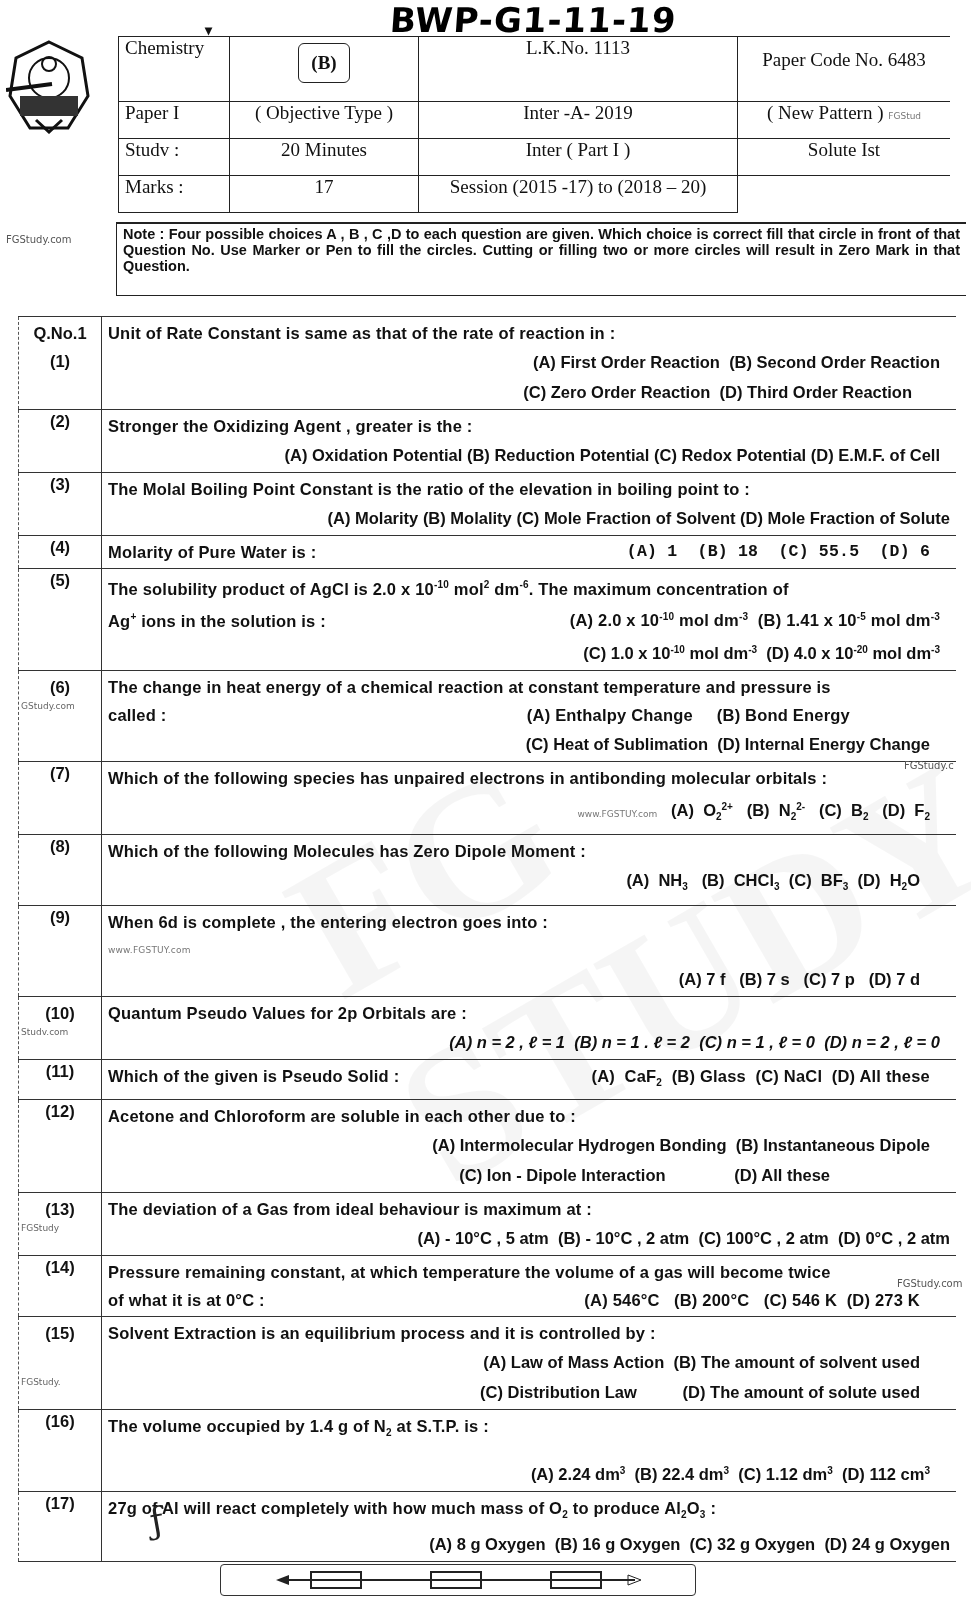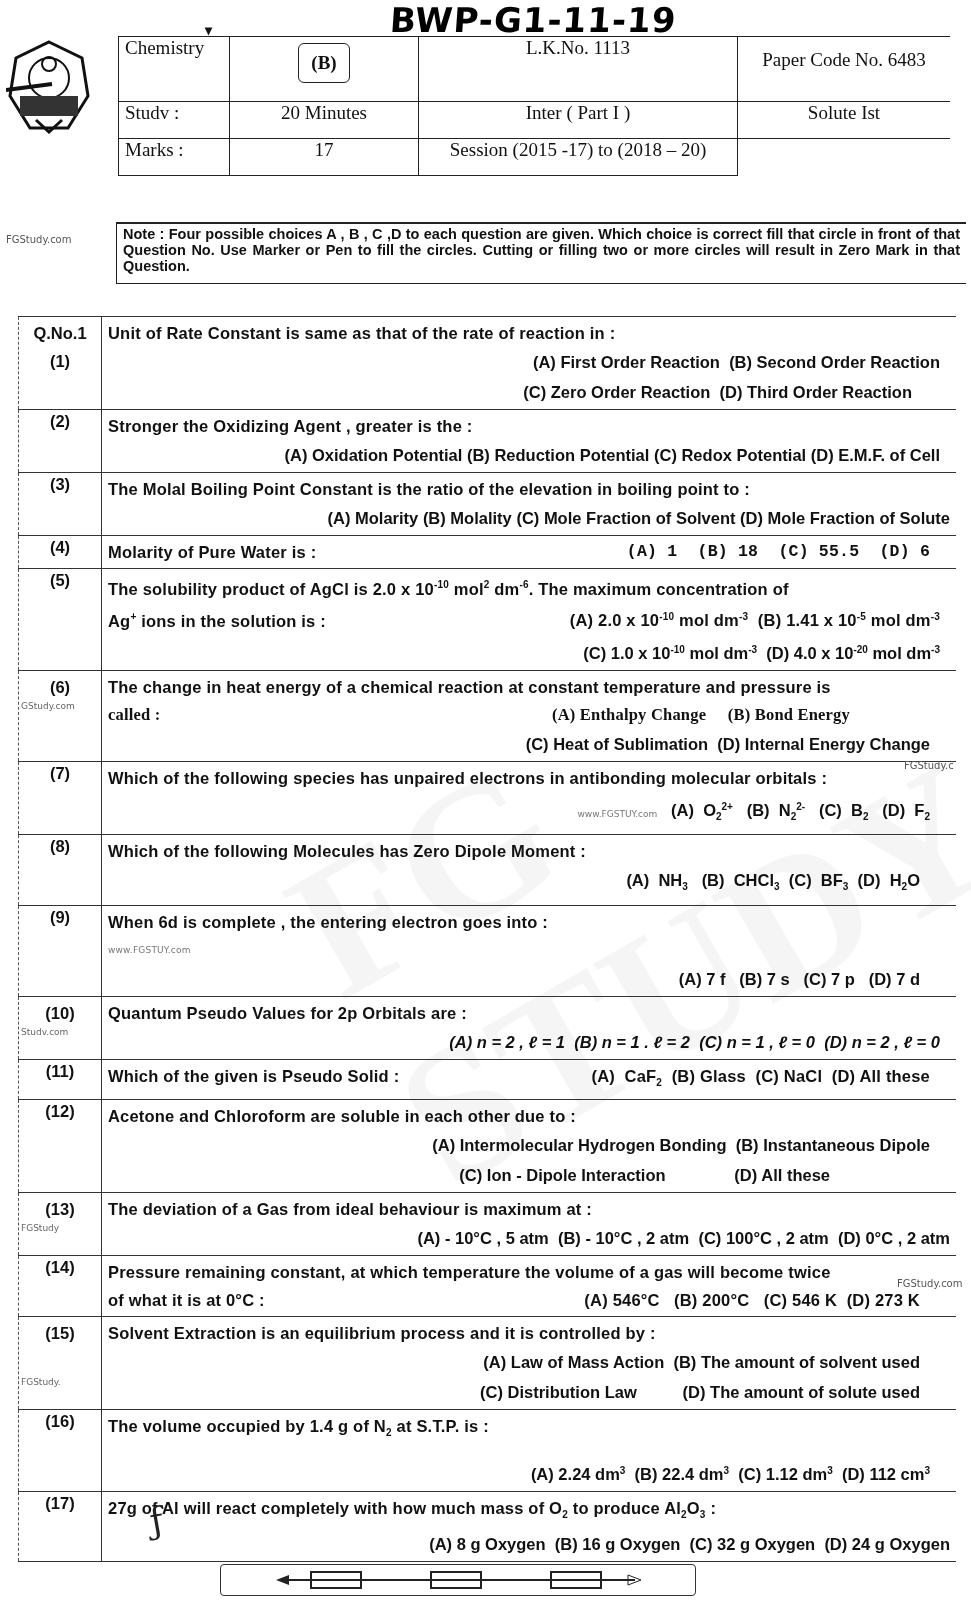--- a/index.html
+++ b/index.html
@@ -18,21 +18,21 @@
   .hdr-table td { border: 1px solid #222; padding: 0 6px; height: 36px; vertical-align: top; }
   .hdr-table tr:first-child td { height: 52px; }
   .hdr-table .c1 { width: 98px; }
   .hdr-table .c2 { width: 176px; text-align: center; }
   .hdr-table .c3 { width: 306px; text-align: center; }
   .hdr-table .c4 { width: 200px; text-align: center; border-right: none; }
   .version-box { display: inline-block; border: 1px solid #222; border-radius: 6px; padding: 8px 12px; margin-top: 6px; font-weight: bold; }
   .wm-small { font-family: "DejaVu Sans", sans-serif; font-size: 9px; color: #777; font-weight: normal; }
 
   
-  .note-box { left: 116px; top: 222px; width: 850px; height: 62px; border: 1px solid #222; border-right: none; border-top: 2px solid #222; padding: 2px 6px; box-sizing: border-box; font-size: 14.5px; line-height: 16px; font-weight: bold; text-align: justify; }
+  .note-box { left: 116px; top: 222px; width: 850px; height: 74px; border: 1px solid #222; border-right: none; border-top: 2px solid #222; padding: 2px 6px; box-sizing: border-box; font-size: 14.5px; line-height: 16px; font-weight: bold; text-align: justify; }
   .side-wm { font-family: "DejaVu Sans", sans-serif; font-size: 10px; color: #555; }
 
   
   .q-table { left: 18px; top: 316px; border-collapse: collapse; font-size: 16.5px; }
   .q-table td { border-top: 1px solid #333; border-bottom: 1px solid #333; padding: 2px 6px; vertical-align: top; }
   .q-table td.qn { width: 70px; border-left: 1px dashed #555; border-right: 1px solid #333; text-align: center; font-weight: bold; }
   .q-table td.qt { width: 842px; }
   .q-stem { font-weight: bold; letter-spacing: 0.2px; line-height: 28px; }
   .q-opts { font-weight: bold; line-height: 30px; text-align: right; padding-right: 10px; white-space: nowrap; }
   .q-label { display: block; line-height: 28px; }
@@ -64,20 +64,26 @@
 
 <table class="abs hdr-table">
   <tbody>
       <tr>
     <td class="c1">Chemistry</td>
     <td class="c2"><span class="version-box">(B)</span></td>
     <td class="c3">L.K.No. 1113</td>
     <td class="c4" style="padding-top:12px;">Paper Code No. 6483</td>
   </tr>
   <tr>
+    <td class="c1">Paper   I</td>
+    <td class="c2">( Objective  Type )</td>
+    <td class="c3"><span>Inter -A- 2019</span></td>
+    <td class="c4"><span>( New  Pattern )</span> <span class="wm-small">FGStud</span></td>
+  </tr>
+  <tr>
     <td class="c1">Studv    :</td>
     <td class="c2">20  Minutes</td>
     <td class="c3">Inter ( Part  I )</td>
     <td class="c4">Solute Ist</td>
   </tr>
   <tr>
     <td class="c1">Marks   :</td>
     <td class="c2">17</td>
     <td class="c3">Session (2015 -17) to (2018 – 20)</td>
     <td class="c4" style="border-bottom:none;"></td>
@@ -170,21 +176,21 @@
     </td>
   </tr>
 
   <tr>
     <td class="qn">
       <span class="q-label">(6)</span>
       <span class="q-sub-wm">GStudy.com</span>
     </td>
     <td class="qt">
       <div class="q-stem">The change in heat energy of a  chemical reaction at constant temperature and pressure is</div>
-      <div class="q-stem" style="display:flex; justify-content:space-between;font-family:Liberation Serif, serif;">
+      <div class="q-stem" style="display:flex; justify-content:space-between;">
         <span>called        :</span>
         <span style="padding-right:100px;">
           <span>(A)  Enthalpy Change</span>&nbsp;&nbsp;&nbsp;&nbsp;
           <span>(B) Bond Energy</span>
         </span>
       </div>
       <div class="q-opts" style="padding-right:20px;">
         <span>(C)  Heat of Sublimation</span>&nbsp;
         <span>(D) Internal Energy Change</span>
       </div>

